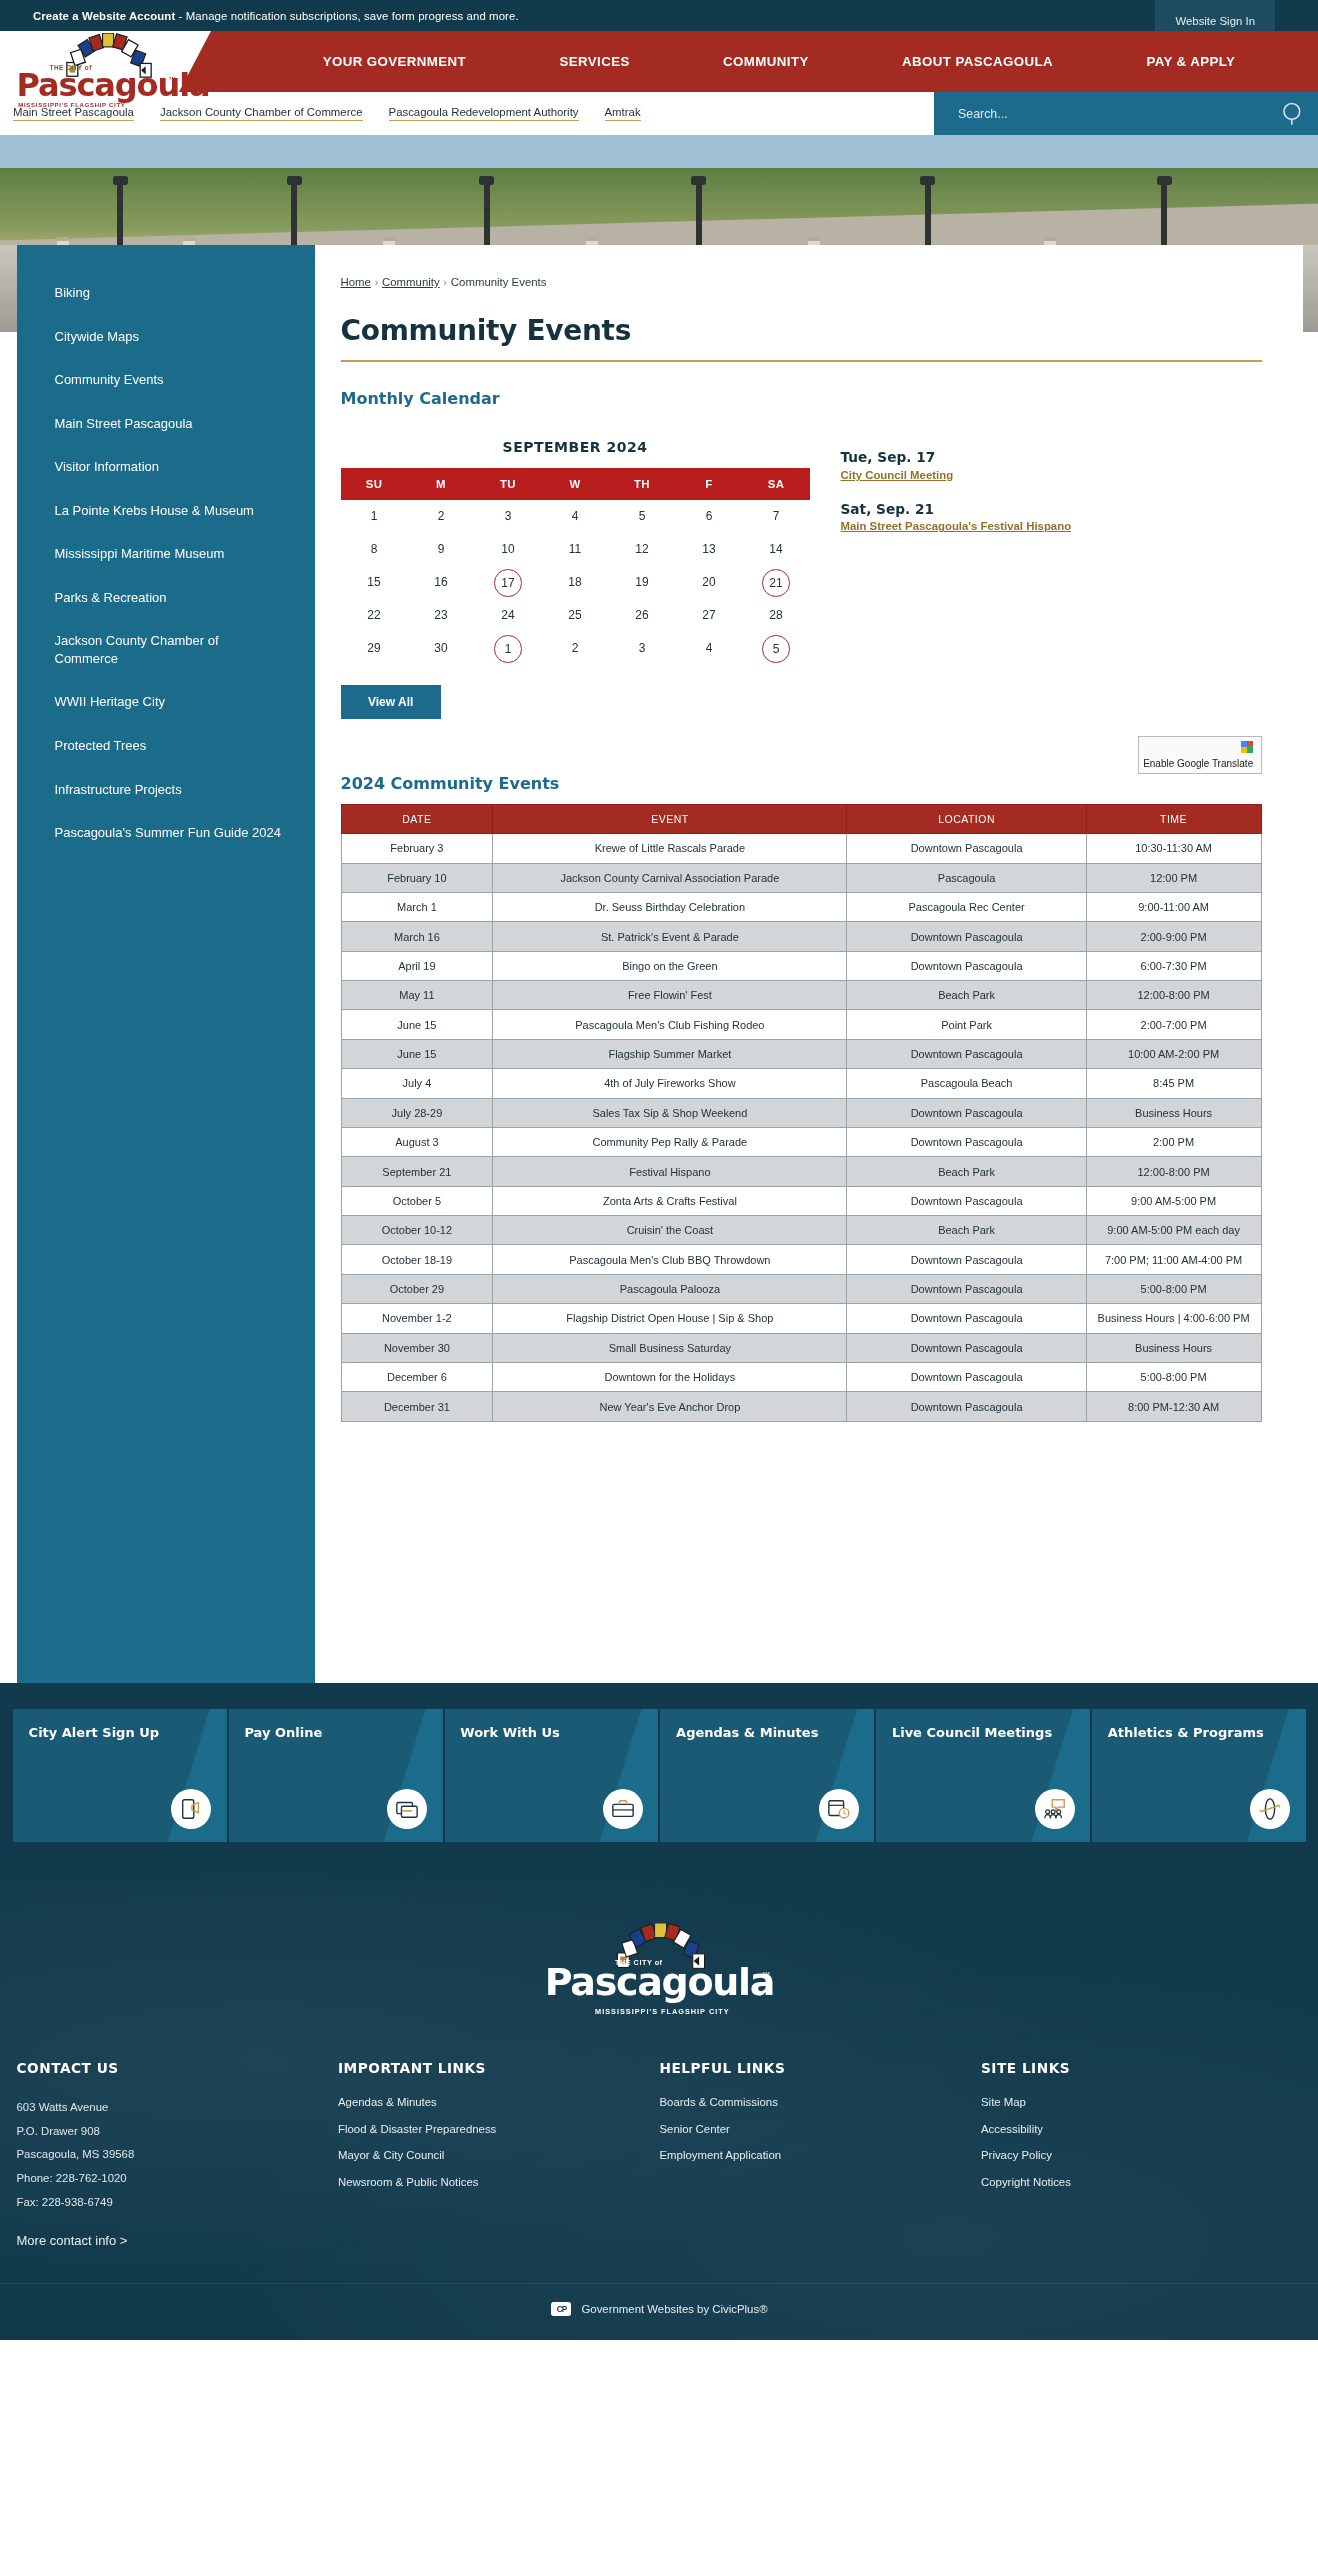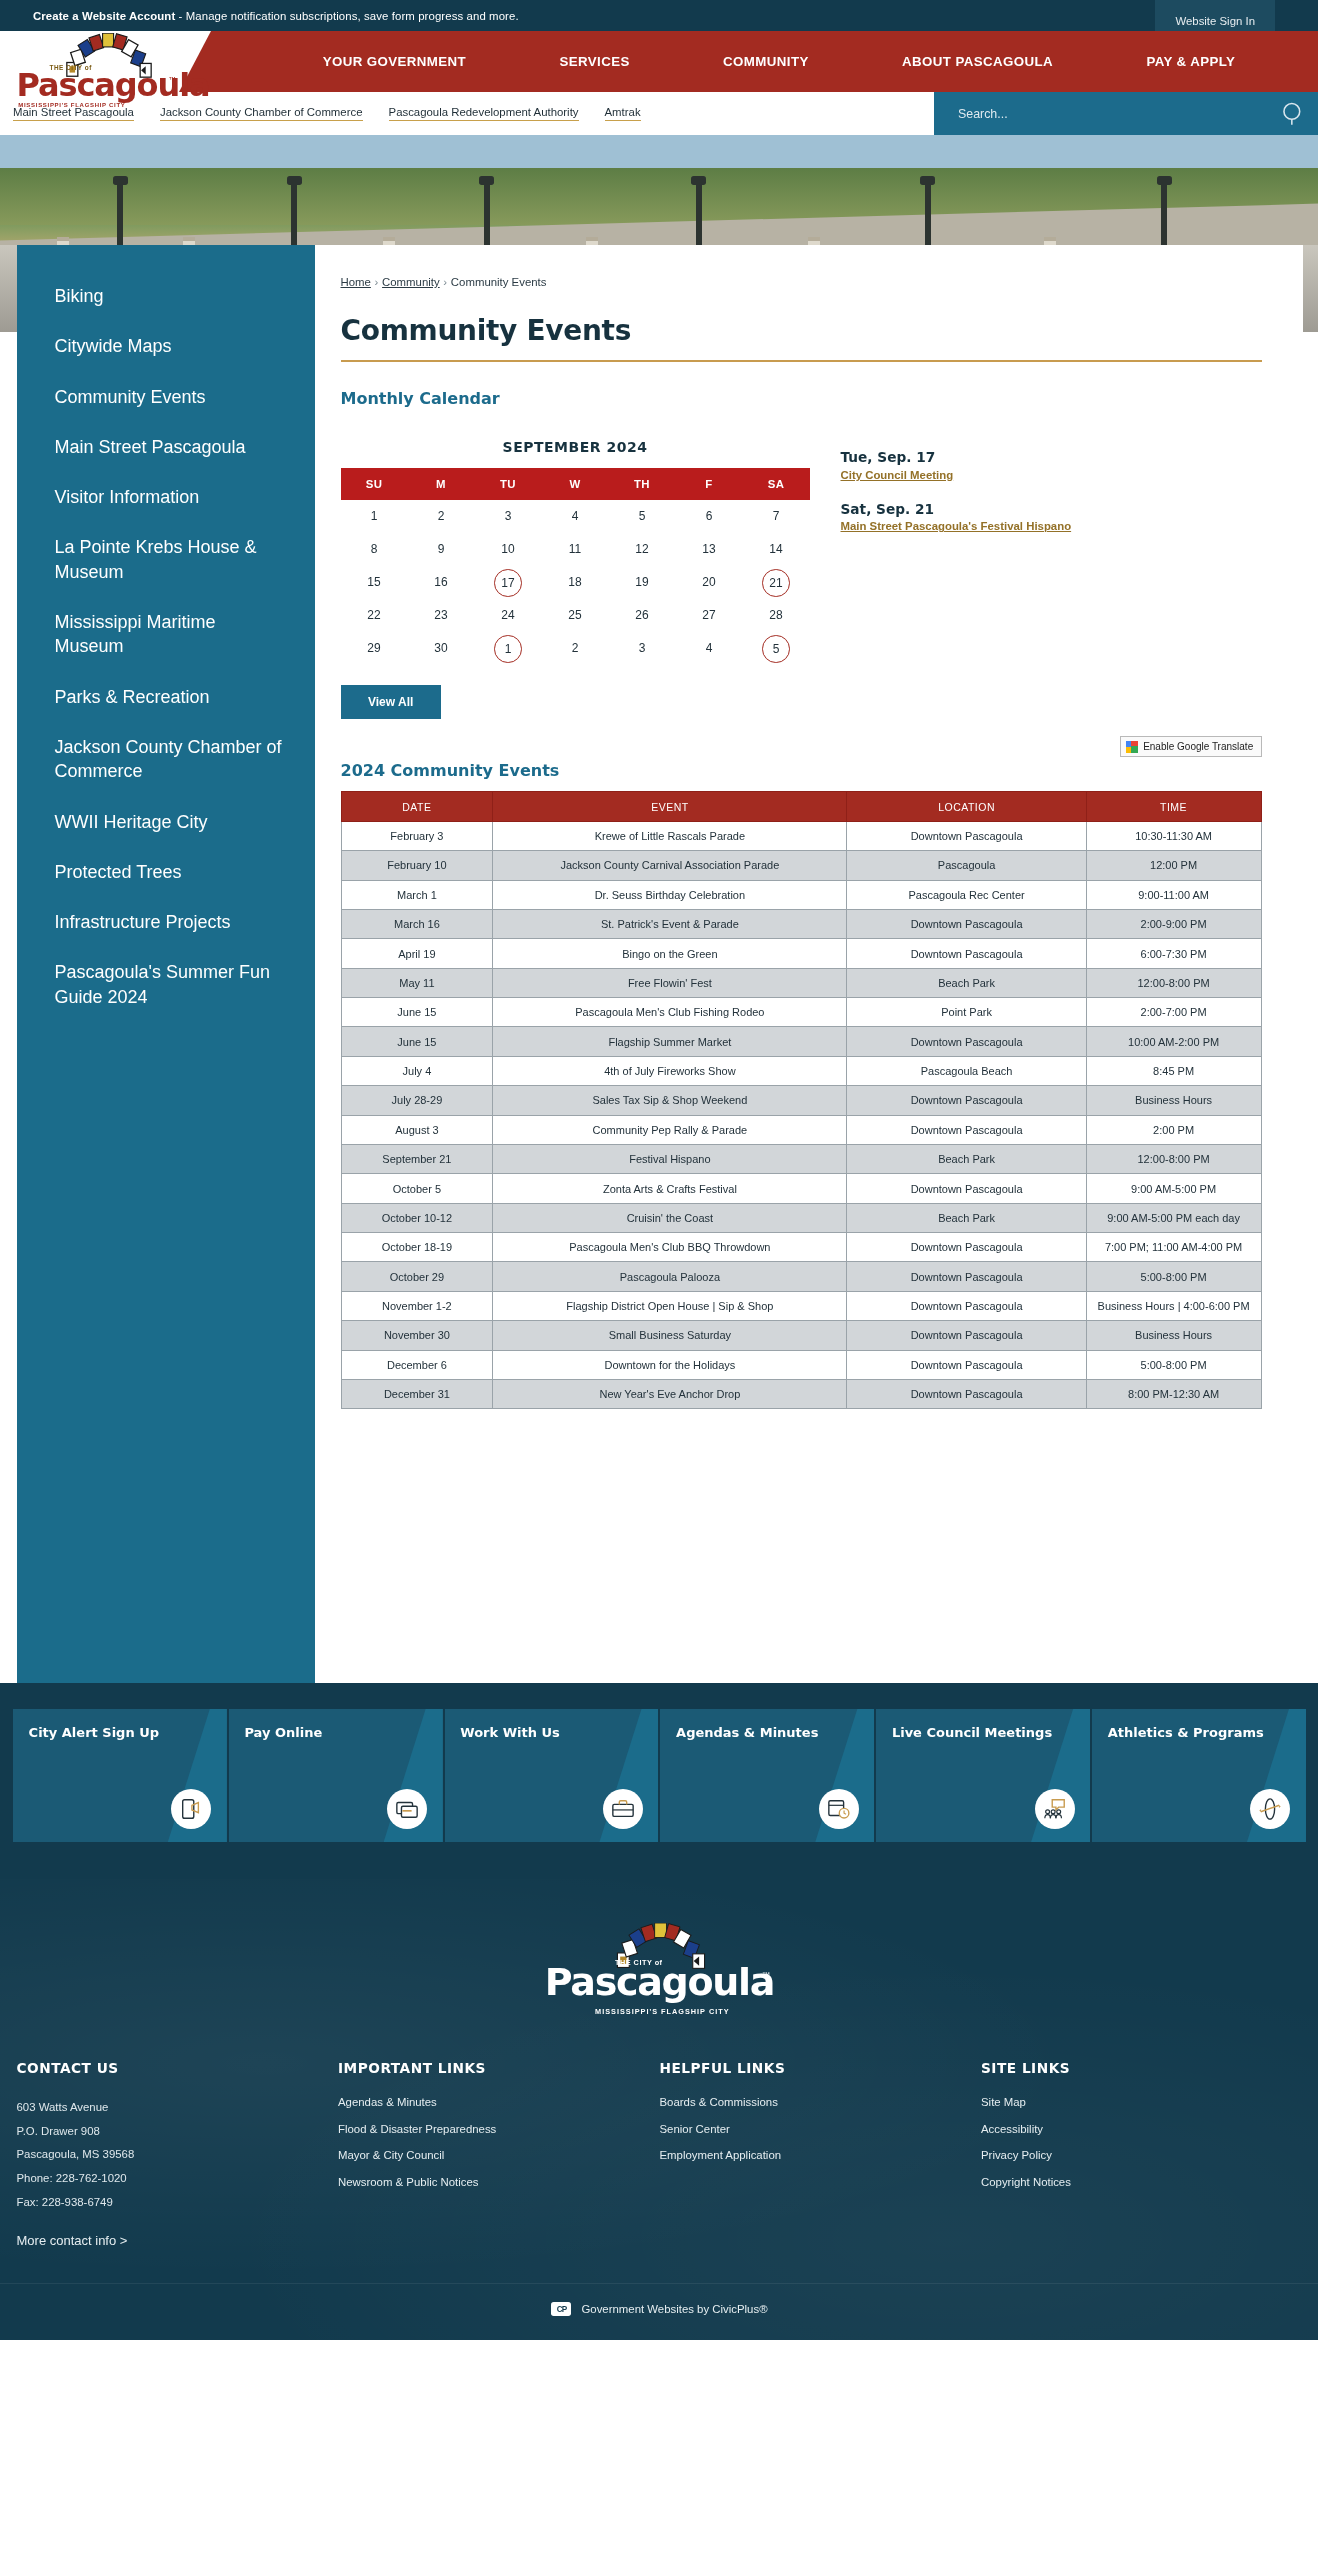--- a/index.html
+++ b/index.html
@@ -215,21 +215,21 @@
   }
   .sidebar {
     width: 298px;
     background: #1b6c8b;
     padding: 26px 0 55px 0;
     min-height: 1438px;
     flex-shrink: 0;
   }
   .side-item {
     color: #ffffff;
-    font-size: 18px;
+    font-size: 13px;
     padding: 13px 31px 13px 38px;
     line-height: 1.35;
     cursor: pointer;
   }
   .content {
     flex: 1;
     background: #ffffff;
     padding: 31px 41px 44px 26px;
     min-height: 1438px;
   }
@@ -319,23 +319,24 @@
 
   .translate-box {
     float: right;
     margin-top: 16.5px;
     border: 0.9px solid #b9b9b9;
     background: #fafafa;
     font-size: 10px;
     color: #222;
     padding: 3.7px 7.3px 3.7px 4.6px;
     display: inline-flex;
-    align-items: flex-start;
+    align-items: flex-end;
     gap: 5.5px;
     cursor: pointer;
+    flex-direction: column;
   }
   .gicon { width: 12px; height: 12px; position: relative; display:inline-block;}
   .gicon i { position: absolute; display:block; }
   .gicon .b { left:0; top:0; width:5.5px; height:7.3px; background:#4285f4; }
   .gicon .r { left:5.5px; top:0; width:6.4px; height:6.4px; background:#ea4335; }
   .gicon .y { left:0; top:6.4px; width:5.5px; height:5.5px; background:#fbbc05; }
   .gicon .g { left:5.5px; top:5.5px; width:6.4px; height:6.4px; background:#34a853; }
 
   .table-head2 {
     font-family: "DejaVu Sans", sans-serif;

